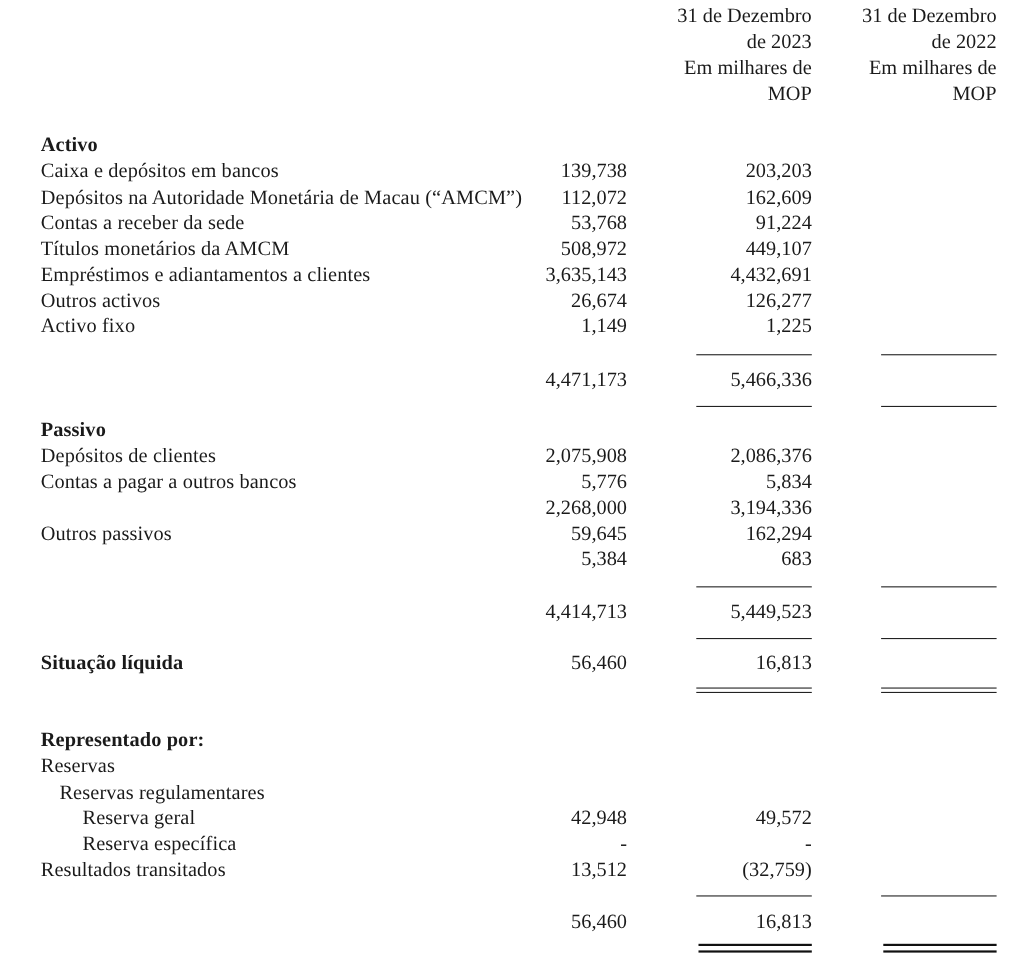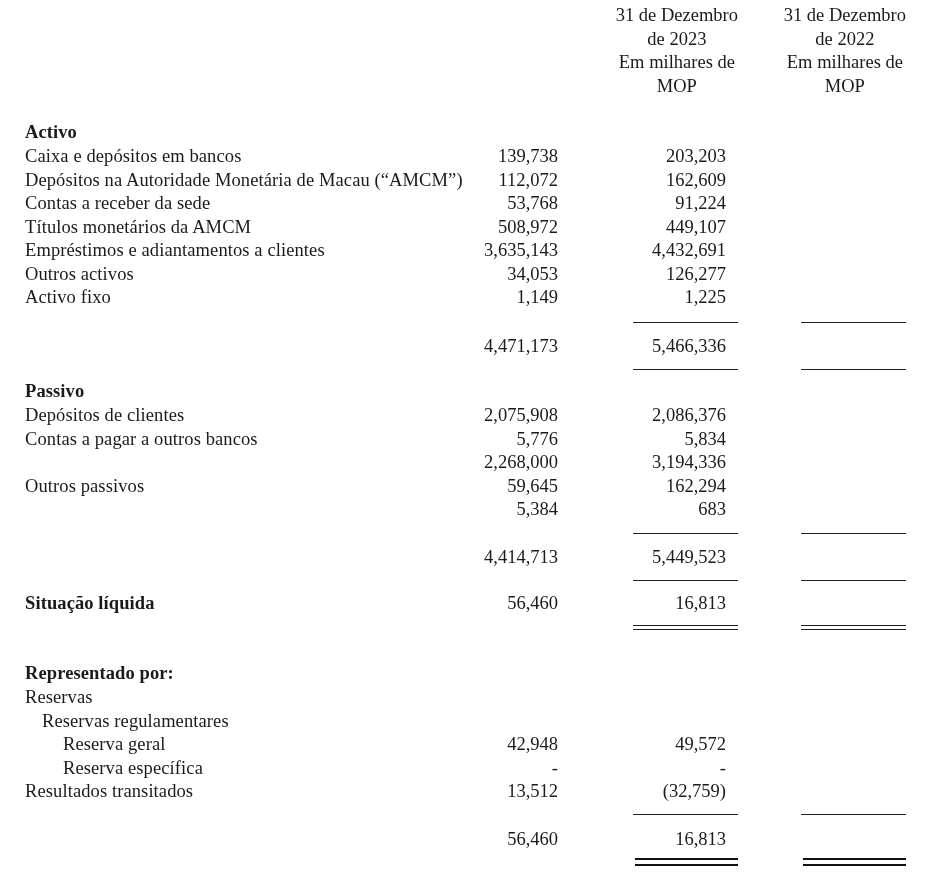--- a/index.html
+++ b/index.html
@@ -11,21 +11,21 @@
     width: 933px;
     height: 874px;
     position: relative;
     font-family: "DejaVu Serif", "Liberation Serif", serif;
     color: #1a1a1a;
     font-size: 16.5px;
     overflow: hidden;
   }
   .row {
     position: absolute;
-    left: 0;
+    left: 12px;
     width: 753px;
     height: 23.5px;
     line-height: 23.5px;
   }
   .label {
     position: absolute;
     left: 25px;
     white-space: nowrap;
     font-family: "Liberation Serif", "DejaVu Serif", serif;
     font-size: 18.5px;
@@ -39,21 +39,21 @@
     text-align: left;
     white-space: nowrap;
     font-family: "Liberation Serif", "DejaVu Serif", serif;
     font-size: 18.5px;
   }
   .c1 { right: 195px; }
   .c2 { right: 27px; }
   .hdr {
     position: absolute;
     top: 4px;
-    text-align: center;
+    text-align: right;
     font-family: "Liberation Serif", "DejaVu Serif", serif;
     font-size: 18.5px;
     line-height: 23.5px;
     white-space: nowrap;
   }
   .hdr.c1 { right: 195px; }
   .hdr.c2 { right: 27px; }
   .rule {
     position: absolute;
     height: 0;
@@ -121,21 +121,21 @@
   <span class="val c1">508,972</span>
   <span class="val c2">449,107</span>
 </div>
 <div class="row" style="top:239px">
   <span class="label">Empréstimos e adiantamentos a clientes</span>
   <span class="val c1">3,635,143</span>
   <span class="val c2">4,432,691</span>
 </div>
 <div class="row" style="top:262.5px">
   <span class="label">Outros activos</span>
-  <span class="val c1">34,053</span>
+  <span class="val c1">26,674</span>
   <span class="val c2">126,277</span>
 </div>
 <div class="row" style="top:286px">
   <span class="label">Activo fixo</span>
   <span class="val c1">1,149</span>
   <span class="val c2">1,225</span>
 </div>
 
 <div class="rule r1" style="top:322px"></div>
 <div class="rule r2" style="top:322px"></div>

